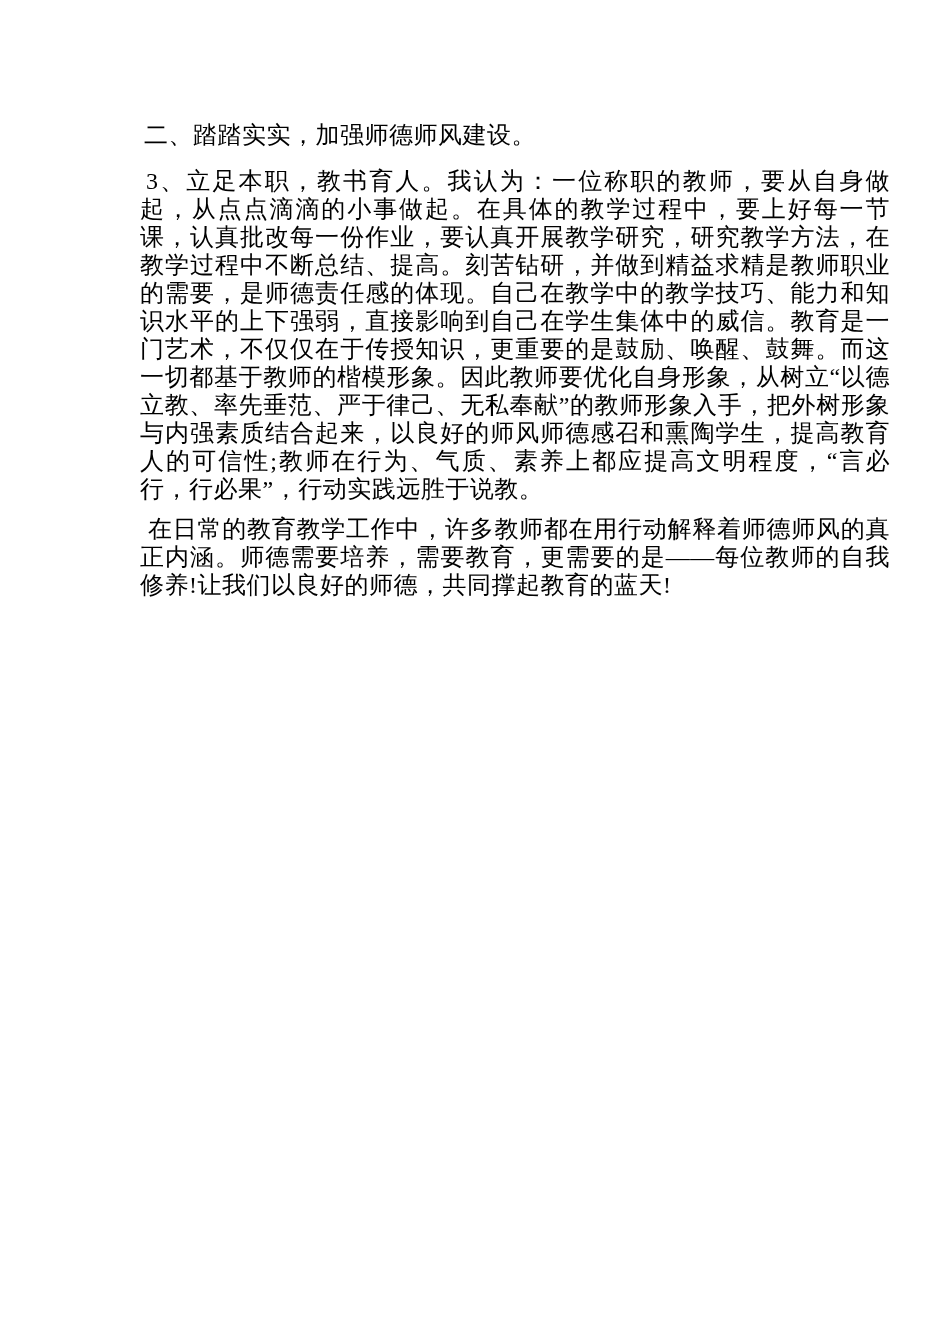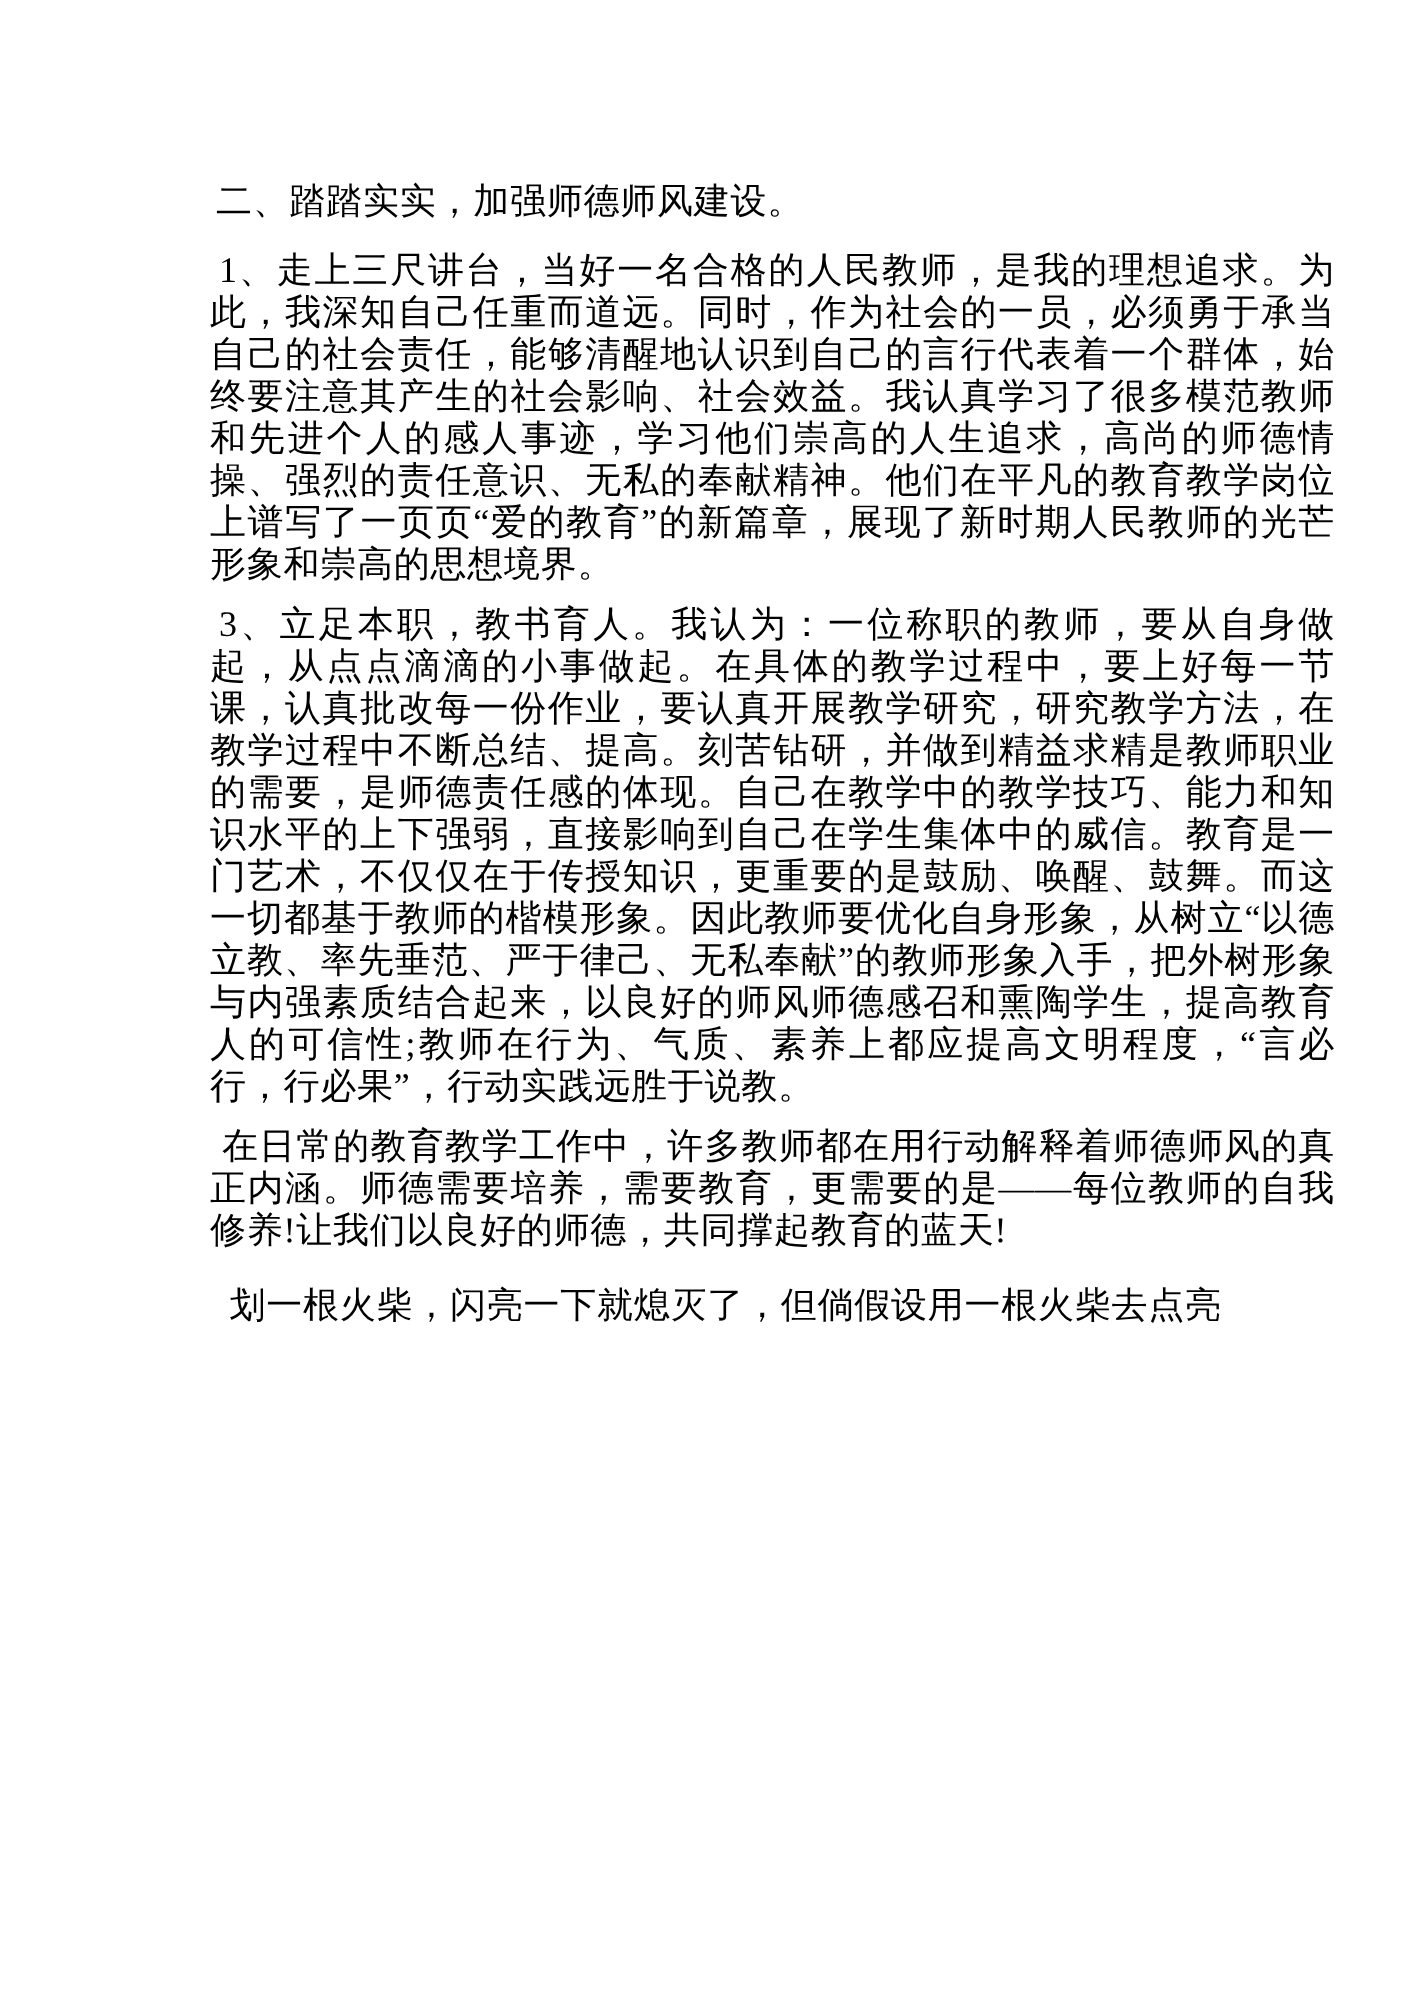--- a/index.html
+++ b/index.html
@@ -50,22 +50,20 @@
   .para.opening {
     text-indent: 13px;
   }
 </style>
 </head>
 <body>
 
 <div class="page">
   <p class="para lead">二、踏踏实实，加强师德师风建设。</p>
 
-  <p class="para num">1、走上三尺讲台，当好一名合格的人民教师，是我的理想追求。为此，我深知自己任重而道远。同时，作为社会的一员，必须勇于承当自己的社会责任，能够清醒地认识到自己的言行代表着一个群体，始终要注意其产生的社会影响、社会效益。我认真学习了很多模范教师和先进个人的感人事迹，学习他们崇高的人生追求，高尚的师德情操、强烈的责任意识、无私的奉献精神。他们在平凡的教育教学岗位上谱写了一页页“爱的教育”的新篇章，展现了新时期人民教师的光芒形象和崇高的思想境界。</p>
 
 
   <p class="para num tight">3、立足本职，教书育人。我认为：一位称职的教师，要从自身做起，从点点滴滴的小事做起。在具体的教学过程中，要上好每一节课，认真批改每一份作业，要认真开展教学研究，研究教学方法，在教学过程中不断总结、提高。刻苦钻研，并做到精益求精是教师职业的需要，是师德责任感的体现。自己在教学中的教学技巧、能力和知识水平的上下强弱，直接影响到自己在学生集体中的威信。教育是一门艺术，不仅仅在于传授知识，更重要的是鼓励、唤醒、鼓舞。而这一切都基于教师的楷模形象。因此教师要优化自身形象，从树立“以德立教、率先垂范、严于律己、无私奉献”的教师形象入手，把外树形象与内强素质结合起来，以良好的师风师德感召和熏陶学生，提高教育人的可信性;教师在行为、气质、素养上都应提高文明程度，“言必行，行必果”，行动实践远胜于说教。</p>
 
   <p class="para plain summary">在日常的教育教学工作中，许多教师都在用行动解释着师德师风的真正内涵。师德需要培养，需要教育，更需要的是——每位教师的自我修养!让我们以良好的师德，共同撑起教育的蓝天!</p>
 
 
-  <p class="para opening">划一根火柴，闪亮一下就熄灭了，但倘假设用一根火柴去点亮</p>
 </div>
 
 </body></html>

